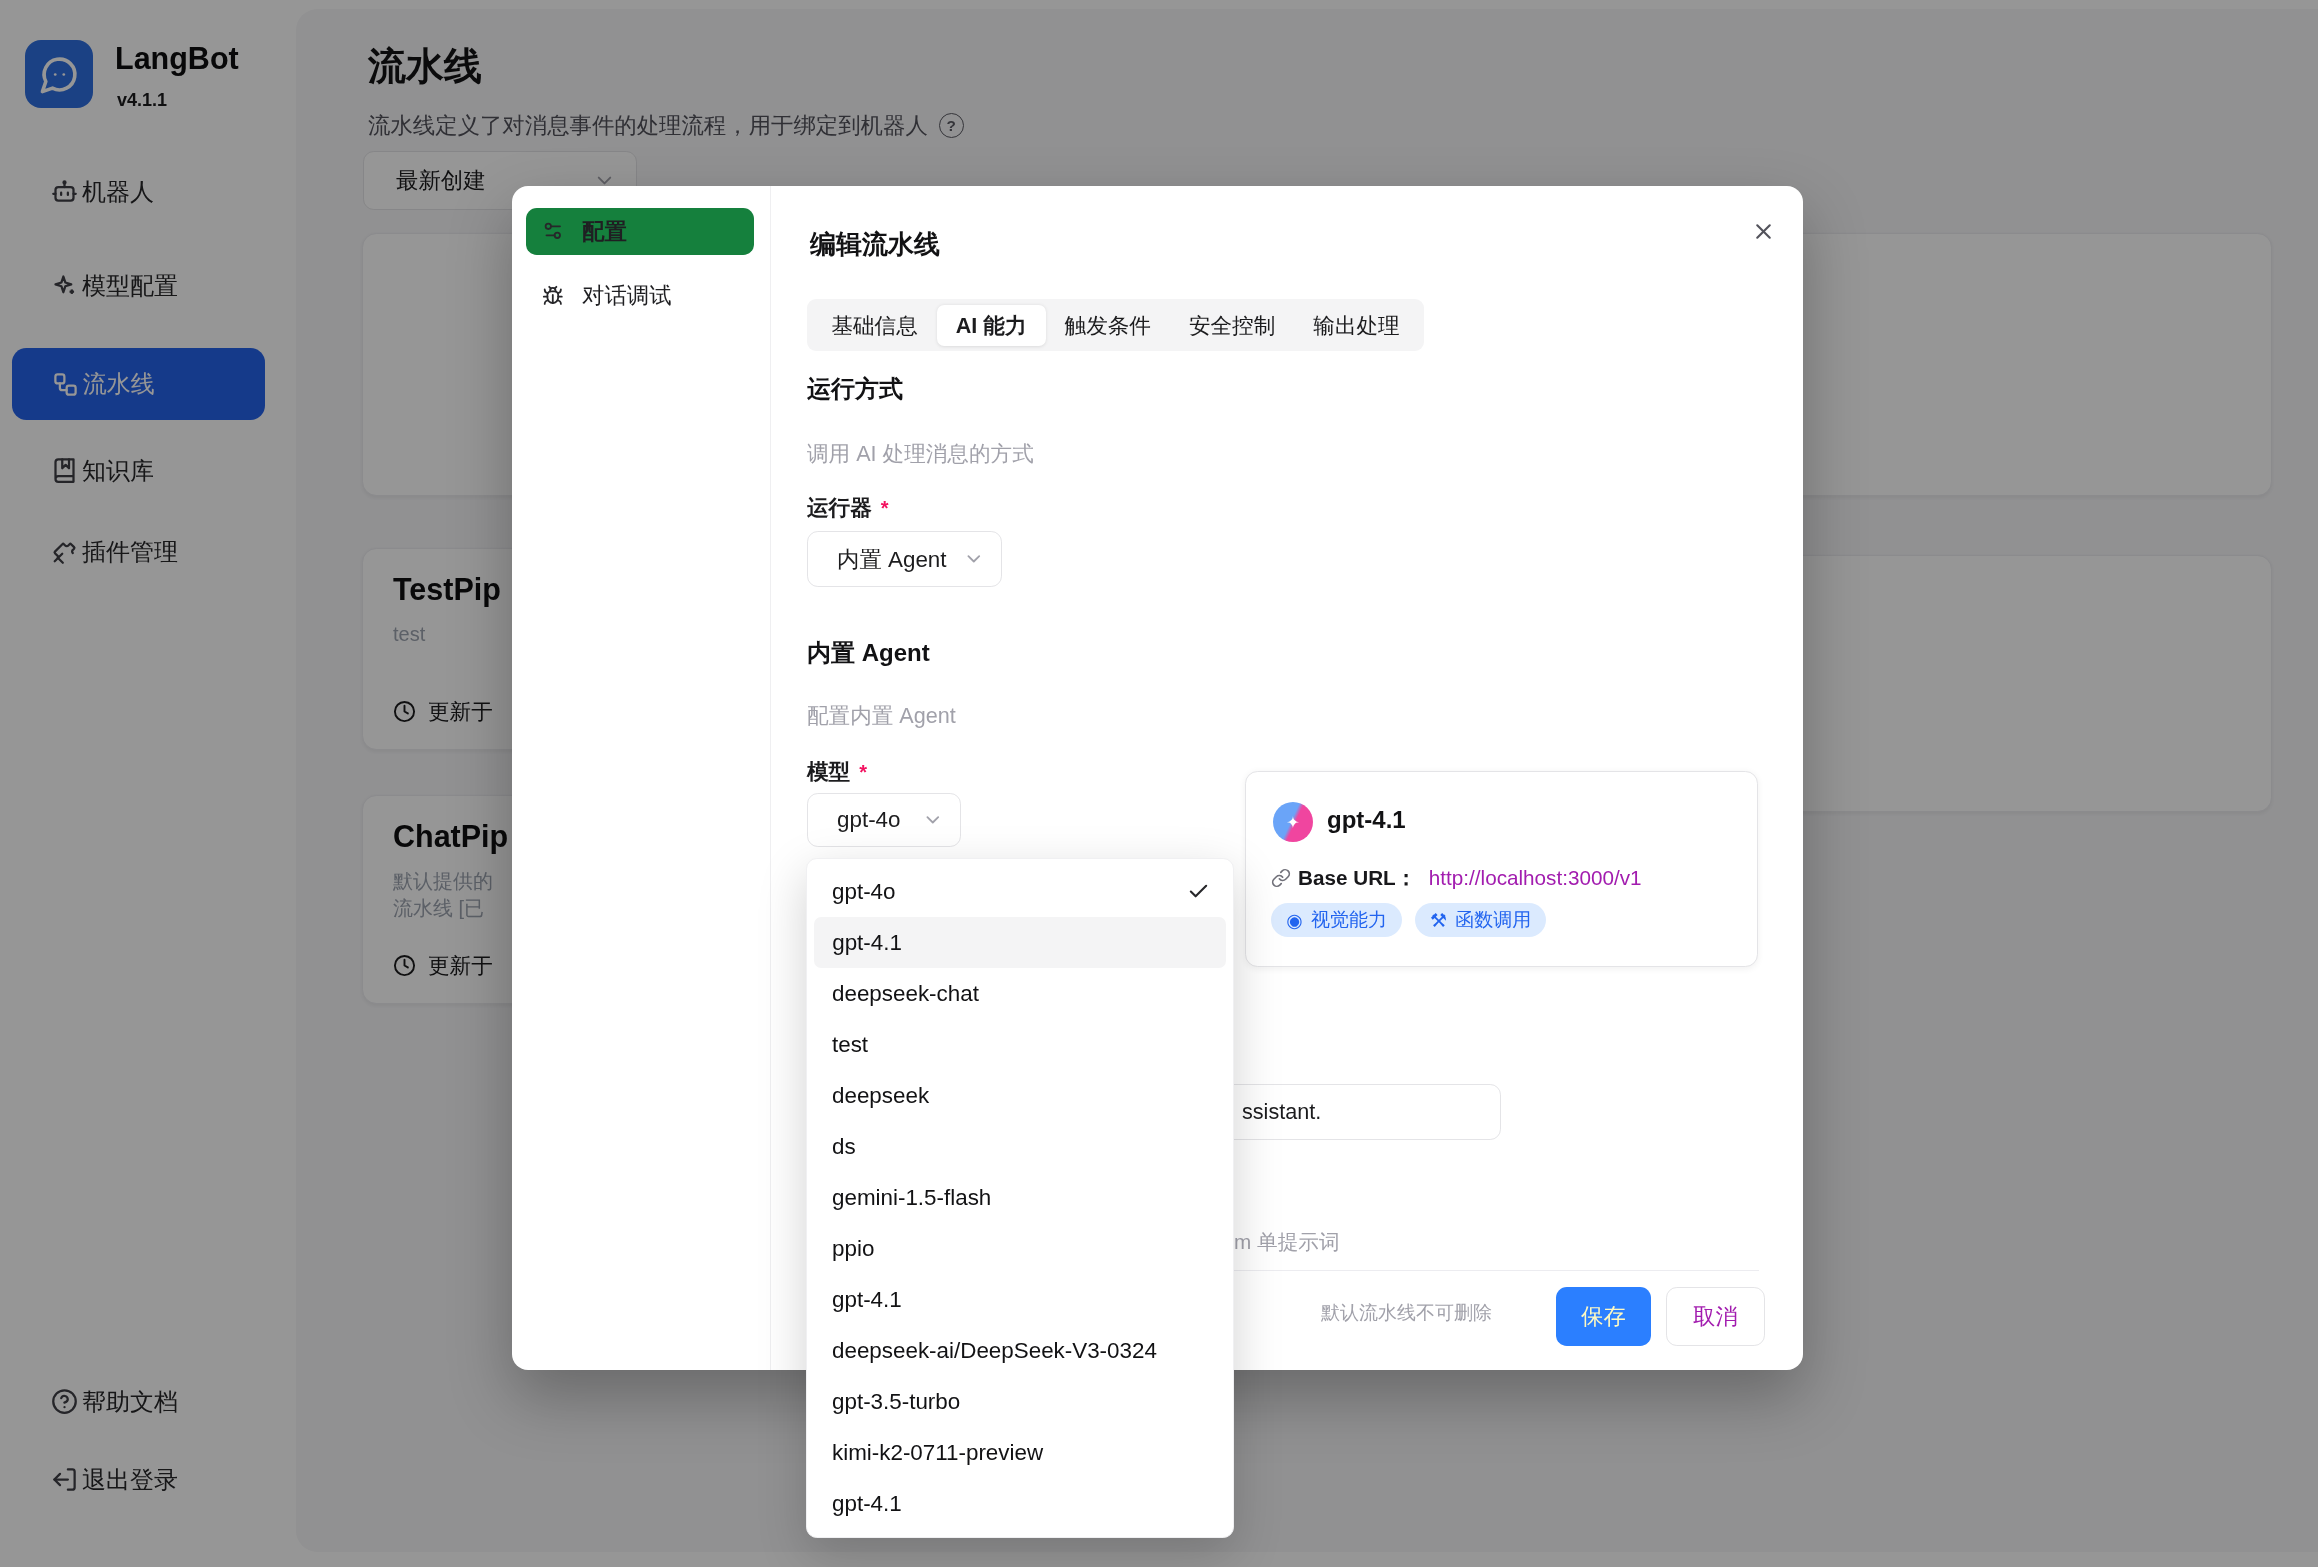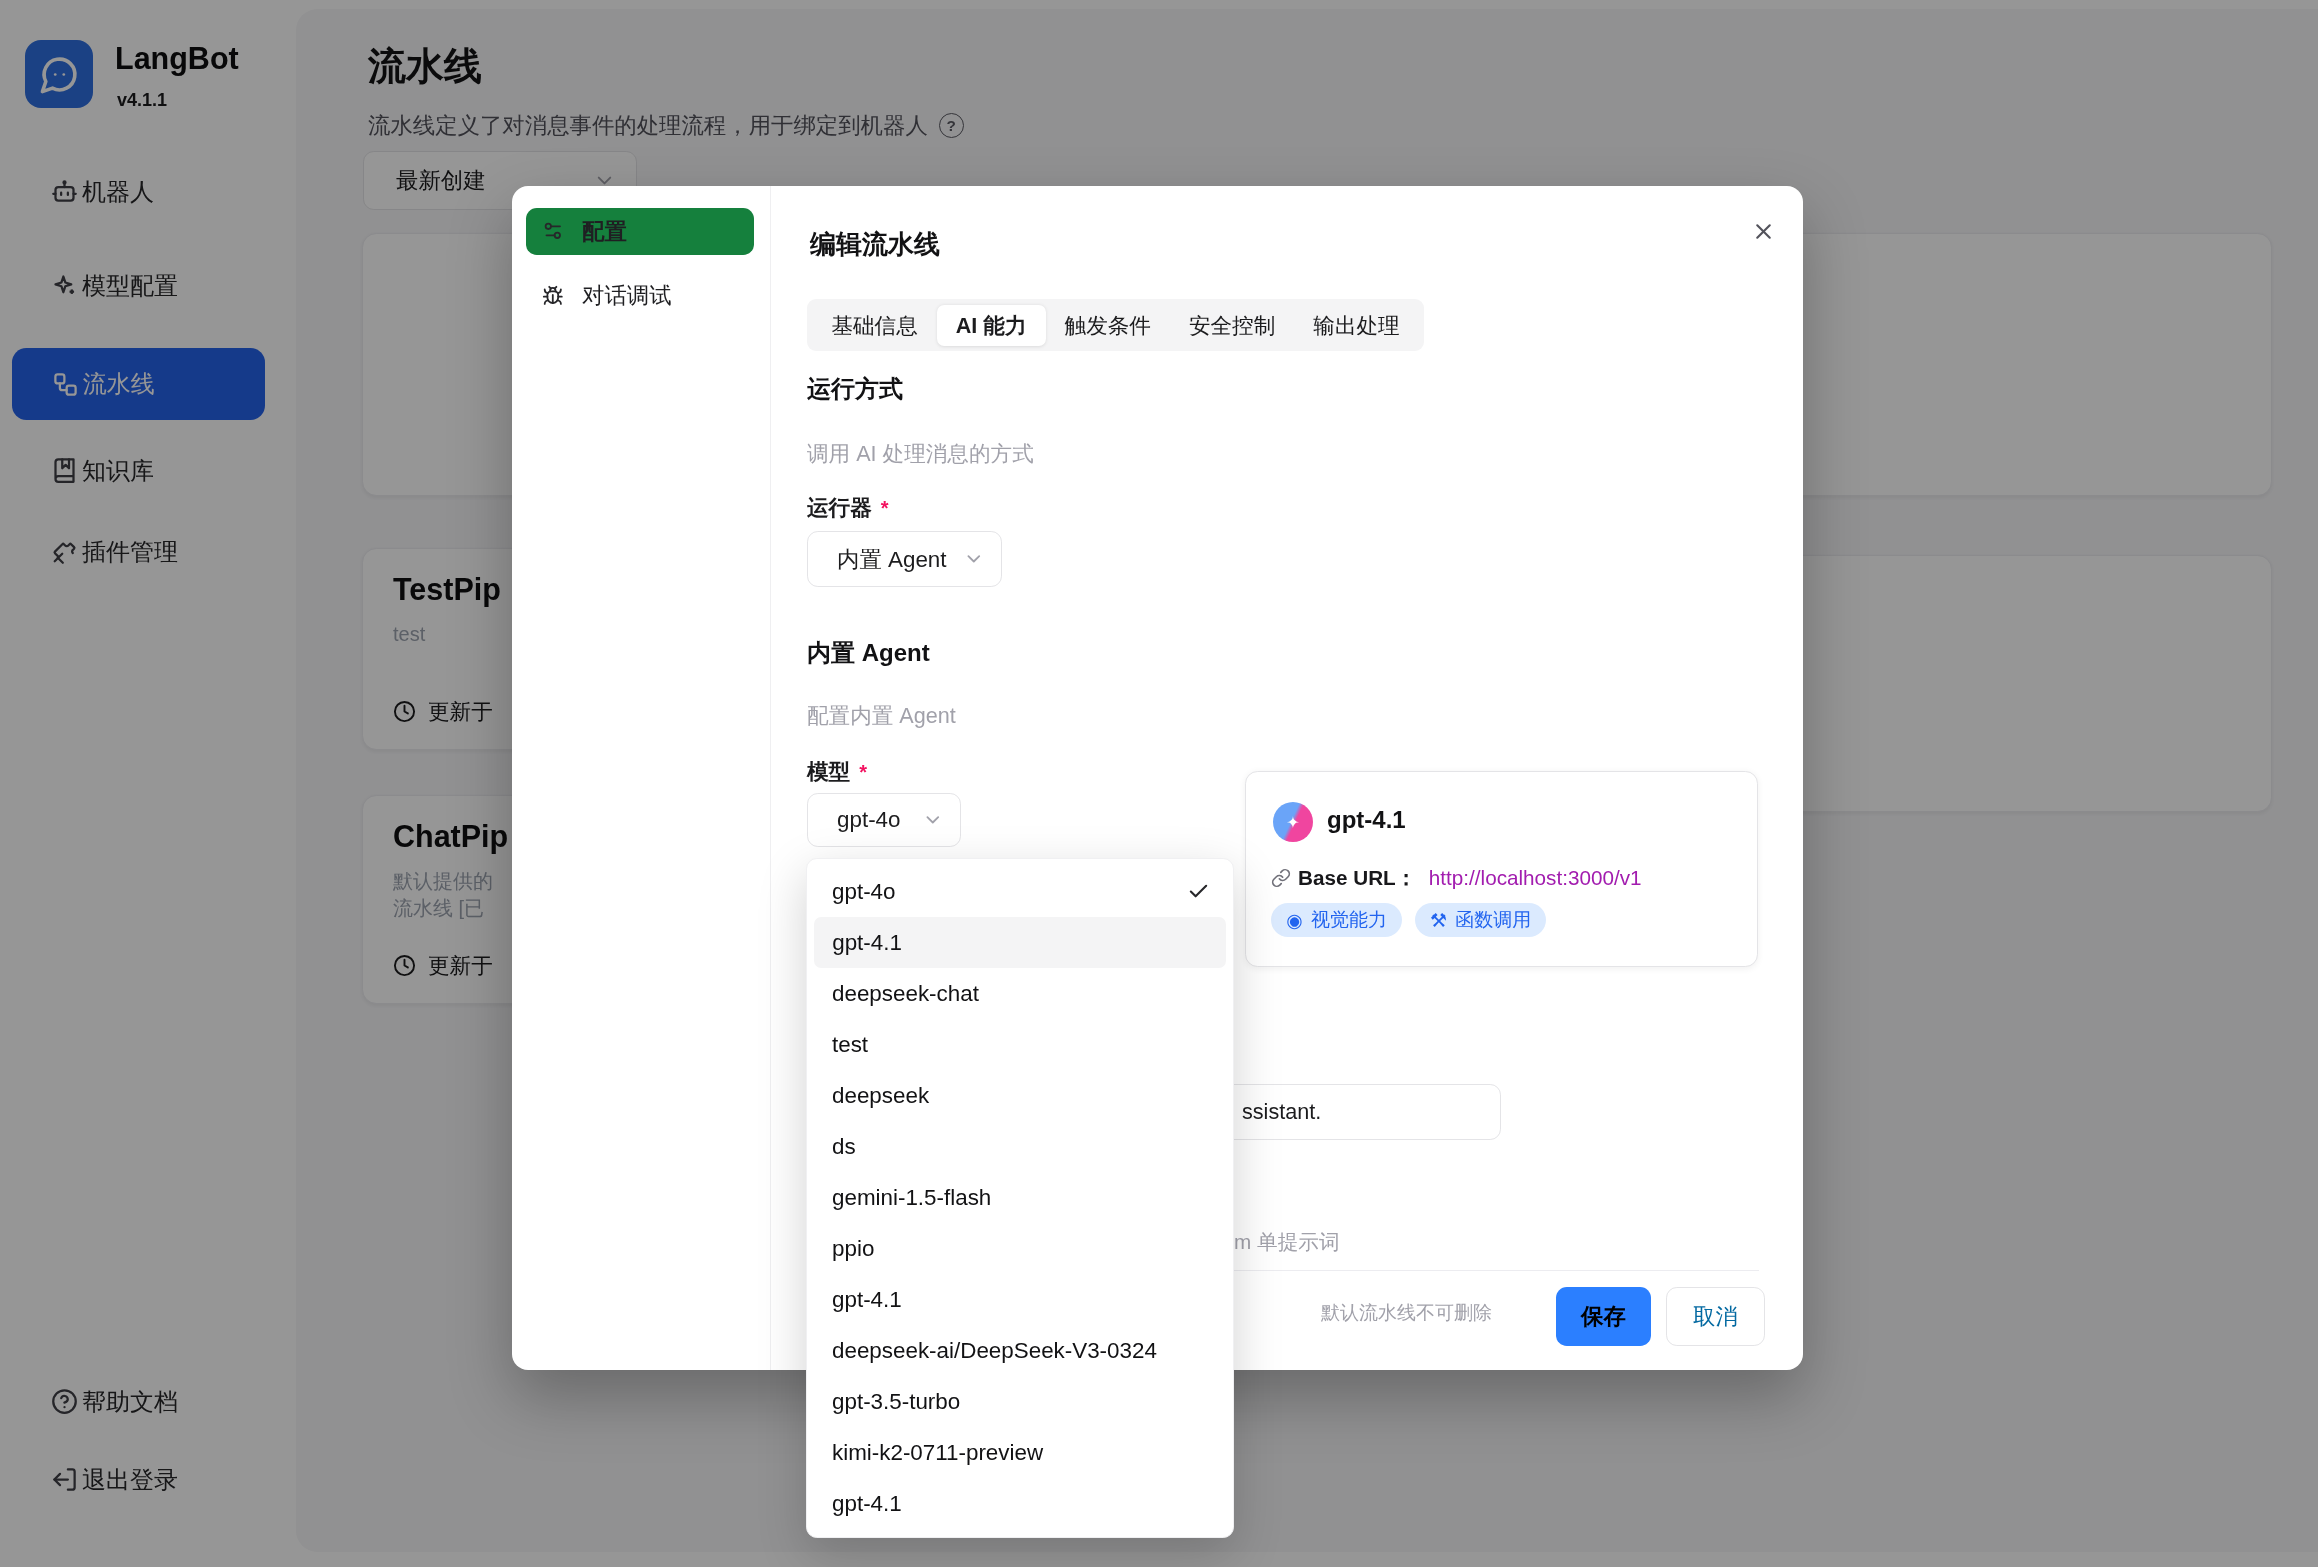--- a/index.html
+++ b/index.html
@@ -95,22 +95,22 @@
   
   .prompt-input { position:absolute; left:682px; top:898px; width:307px; height:56px; background:#fff;
                   border:0.9px solid #e4e4e7; border-radius:10.8px; display:flex; align-items:center;
                   padding-left:47px; font-size:21.6px; color:#1c1c1e; z-index:1; }
   .hint-fragment { position:absolute; left:722px; top:1042px; font-size:20.7px; color:#a1a1aa; }
 
   .footer-divider { position:absolute; left:295px; top:1084px; width:952px; height:0.9px; background:#ececf0; }
   .footer-note { position:absolute; left:809px; top:1114px; font-size:19px; color:#a1a1aa; }
   .btn { position:absolute; top:1101px; height:59px; border-radius:10.8px; display:flex; align-items:center;
          justify-content:center; font-size:22.4px; cursor:pointer; }
-  .btn-save { left:1044px; width:95px; background:#2b7fff; color:#000000; font-weight:700; }
-  .btn-cancel { left:1154px; width:99px; background:#fff; border:0.9px solid #e4e4e7; color:#0369a1; }
+  .btn-save { left:1044px; width:95px; background:#2b7fff; color:#fef9c3; font-weight:400; }
+  .btn-cancel { left:1154px; width:99px; background:#fff; border:0.9px solid #e4e4e7; color:#a21caf; }
 
   
   .dropdown { position:absolute; left:806px; top:858px; width:428px; height:680px; background:#fff;
               border:0.9px solid #f0f0f2; border-radius:10.8px; box-shadow:0 16px 49px rgba(0,0,0,.18);
               z-index:20; padding-top:7.2px; }
   .dd-item { height:51px; display:flex; align-items:center; padding:0 23px 0 25px; font-size:22.4px;
              color:#121214; cursor:pointer; white-space:nowrap; }
   .dd-item.hover { background:#f4f4f5; border-radius:7.2px; margin:0 7.2px; padding:0 16px 0 18px; }
   .dd-item .check { margin-left:auto; color:#27272a; }
 </style>

